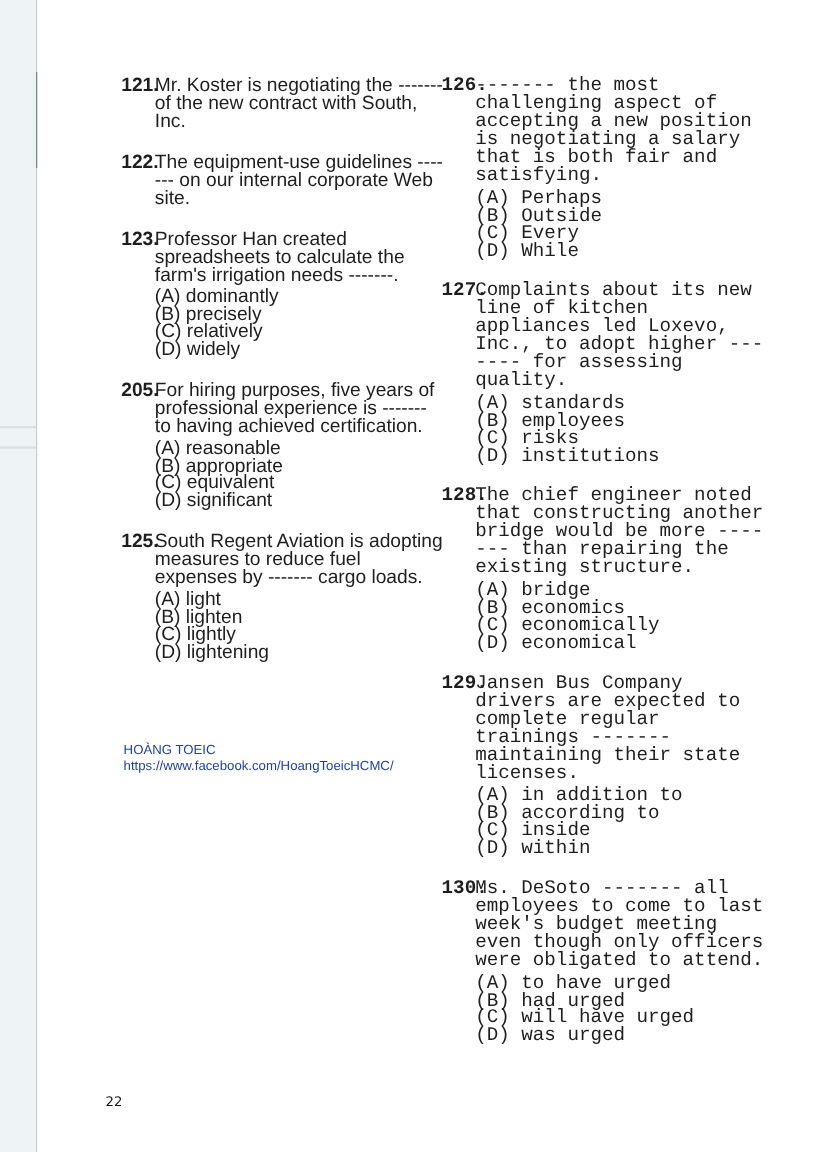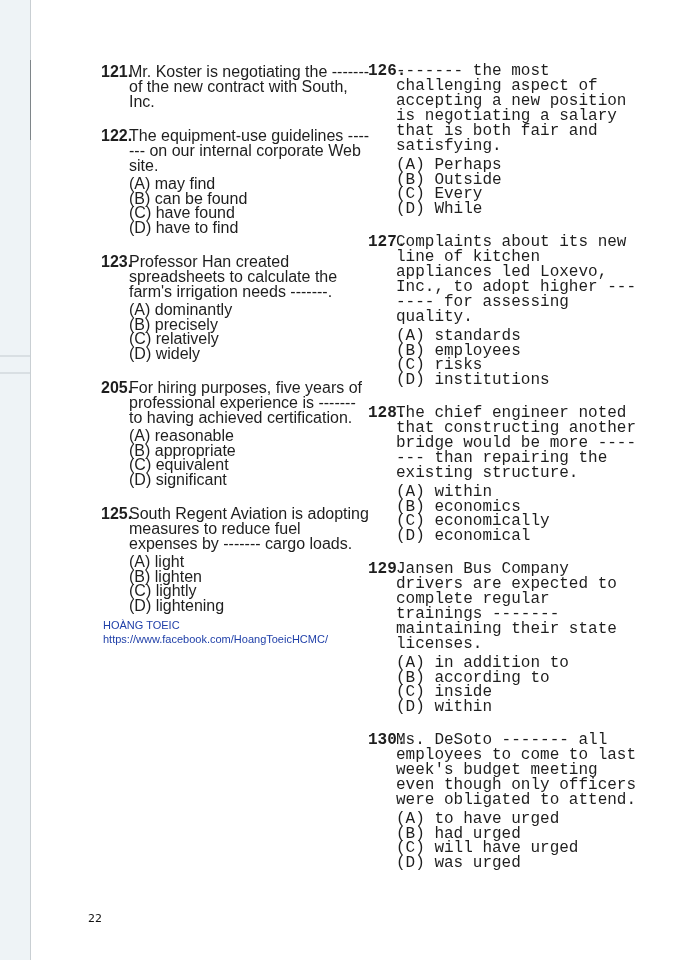--- a/index.html
+++ b/index.html
@@ -41,26 +41,20 @@
 </div>
 
 <div class="col left">
   <div class="q">
     <span class="qnum">121.</span>
     <p class="stem">Mr. Koster is negotiating the ------- of the new contract with South, Inc.</p>
   </div>
   <div class="q">
     <span class="qnum">122.</span>
     <p class="stem">The equipment-use guidelines ------- on our internal corporate Web site.</p>
-    <ul class="opts">
-      <li>(A) may find</li>
-      <li>(B) can be found</li>
-      <li>(C) have found</li>
-      <li>(D) have to find</li>
-    </ul>
   </div>
   <div class="q">
     <span class="qnum">123.</span>
     <p class="stem">Professor Han created spreadsheets to calculate the farm's irrigation needs -------.</p>
     <ul class="opts">
       <li>(A) dominantly</li>
       <li>(B) precisely</li>
       <li>(C) relatively</li>
       <li>(D) widely</li>
     </ul>
@@ -110,21 +104,21 @@
       <li>(A) standards</li>
       <li>(B) employees</li>
       <li>(C) risks</li>
       <li>(D) institutions</li>
     </ul>
   </div>
   <div class="q">
     <span class="qnum">128.</span>
     <p class="stem">The chief engineer noted that constructing another bridge would be more ------- than repairing the existing structure.</p>
     <ul class="opts">
-      <li>(A) within</li>
+      <li>(A) bridge</li>
       <li>(B) economics</li>
       <li>(C) economically</li>
       <li>(D) economical</li>
     </ul>
   </div>
   <div class="q">
     <span class="qnum">129.</span>
     <p class="stem">Jansen Bus Company drivers are expected to complete regular trainings ------- maintaining their state licenses.</p>
     <ul class="opts">
       <li>(A) in addition to</li>

